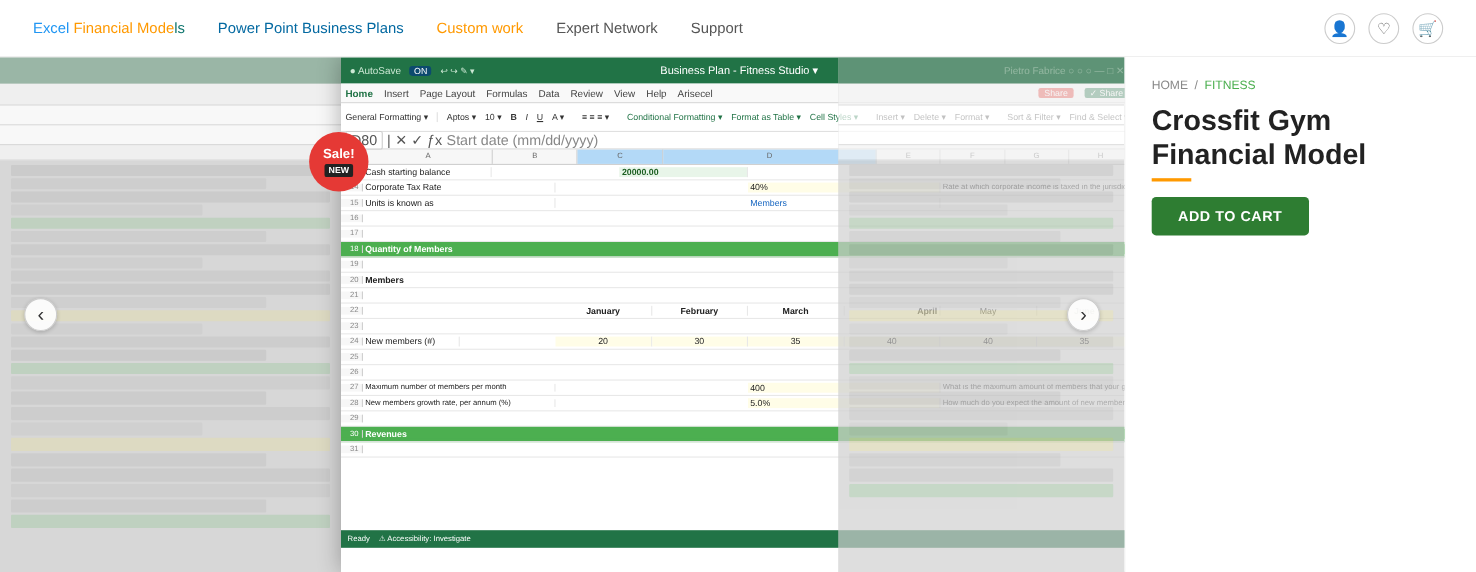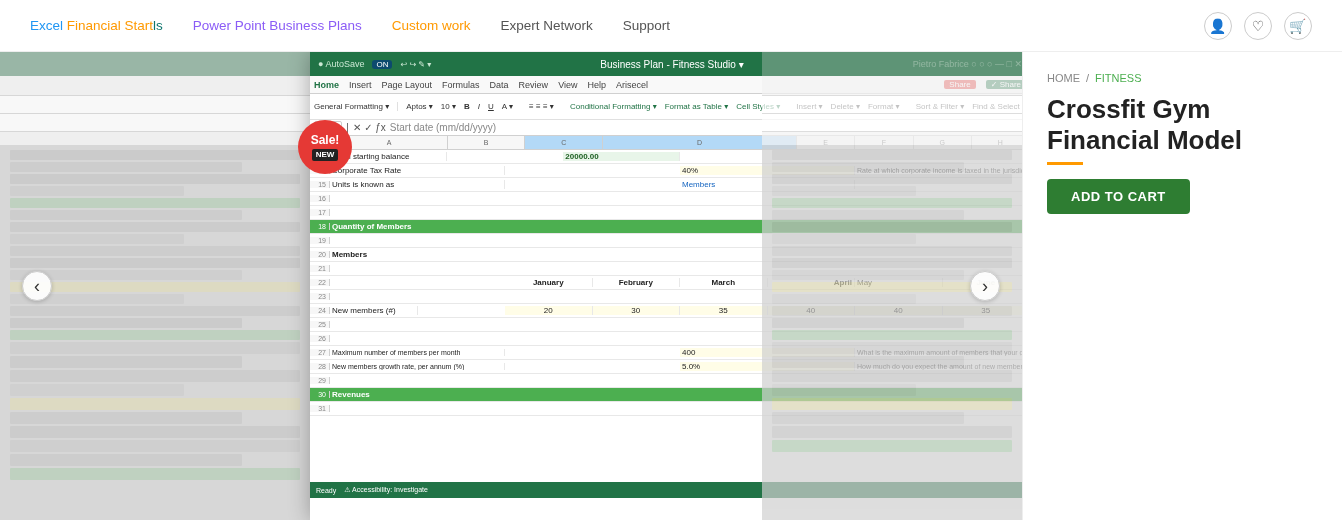--- a/index.html
+++ b/index.html
@@ -98,21 +98,21 @@
       height: 100%;
       background: #d0d0d0;
       opacity: 0.7;
       overflow: hidden;
     }
 
     
     .sale-badge {
       position: absolute;
       top: 68px;
-      left: 298px;
+      left: 281px;
       width: 54px;
       height: 54px;
       background: #e53935;
       border-radius: 50%;
       display: flex;
       flex-direction: column;
       align-items: center;
       justify-content: center;
       z-index: 10;
       color: #fff;
@@ -317,23 +317,23 @@
     .ghost-row.short { width: 60%; }
     .ghost-row.medium { width: 80%; }
     .ghost-row.full { width: 100%; }
   </style>
 </head>
 <body>
 
 <header class="header">
   <nav class="nav">
     <a class="nav-link excel" href="#">
-      <span style="color:#2196f3;">Excel </span><span style="color:#f90;">Financial Start</span><span style="color:#0f766e;">ls</span>
+      <span style="color:#2196f3;">Excel </span><span style="color:#f90;">Financial Mode</span><span style="color:#0f766e;">ls</span>
     </a>
-    <a class="nav-link" href="#" style="color:#8b5cf6;">Power Point Business Plans</a>
+    <a class="nav-link" href="#" style="color:#0369a1;">Power Point Business Plans</a>
     <a class="nav-link custom" href="#">Custom work</a>
     <a class="nav-link" href="#" style="color:#555;">Expert Network</a>
     <a class="nav-link" href="#" style="color:#555;">Support</a>
   </nav>
   <div class="nav-icons">
     <button class="nav-icon-btn">👤</button>
     <button class="nav-icon-btn">♡</button>
     <button class="nav-icon-btn">🛒</button>
   </div>
 </header>
@@ -419,21 +419,21 @@
         <span style="color:#217346;">Cell Styles ▾</span>
         <span style="flex:1;"></span>
         <span>Insert ▾</span>
         <span>Delete ▾</span>
         <span>Format ▾</span>
         <span style="flex:1;"></span>
         <span>Sort &amp; Filter ▾</span>
         <span>Find &amp; Select ▾</span>
       </div>
 
-      <div class="ss-formula-bar" style="height:16px; border-bottom:1px solid #d0d0d0; background:#fff; display:flex; padding:0 4px; font-size:10px; color:#555; gap:4px;">
+      <div class="ss-formula-bar" style="height:16px; border-bottom:1px solid #d0d0d0; background:#fff; display:flex; padding:0 4px; font-size:13px; color:#555; gap:4px;">
         <span style="border:1px solid #ccc; padding:0 4px; border-radius:2px; background:#fff;">D80</span>
         <span>|</span>
         <span>✕ ✓ ƒx</span>
         <span style="color:#888;">Start date (mm/dd/yyyy)</span>
       </div>
 
       <div style="display:flex; background:#f7f7f7; border-bottom:1px solid #d0d0d0; height:14px; font-size:7px; color:#666;">
         <span style="width:22px; border-right:1px solid #d0d0d0; text-align:center; line-height:14px;"></span>
         <span style="width:120px; border-right:1px solid #d0d0d0; text-align:center; line-height:14px;">A</span>
         <span style="width:80px; border-right:1px solid #d0d0d0; text-align:center; line-height:14px;">B</span>
@@ -503,21 +503,21 @@
         </div>
 
         <div class="ss-row">
           <span class="ss-row-num">22</span>
           <span class="ss-cell" style="width:120px;"></span>
           <span class="ss-cell" style="width:80px;"></span>
           <span class="ss-cell" style="width:60px; text-align:center; font-weight:bold;">January</span>
           <span class="ss-cell" style="width:60px; text-align:center; font-weight:bold;">February</span>
           <span class="ss-cell" style="width:60px; text-align:center; font-weight:bold;">March</span>
           <span class="ss-cell" style="width:60px; text-align:right; font-weight:bold;">April</span>
-          <span class="ss-cell" style="width:50px; text-align:left; font-weight:normal;">May</span>
+          <span class="ss-cell" style="width:50px; text-align:center; font-weight:normal;">May</span>
           <span class="ss-cell" style="width:50px; text-align:center; font-weight:bold;">June</span>
         </div>
 
         <div class="ss-row">
           <span class="ss-row-num">23</span>
           <span class="ss-cell" style="flex:1;"></span>
         </div>
 
         <div class="ss-row">
           <span class="ss-row-num">24</span>

